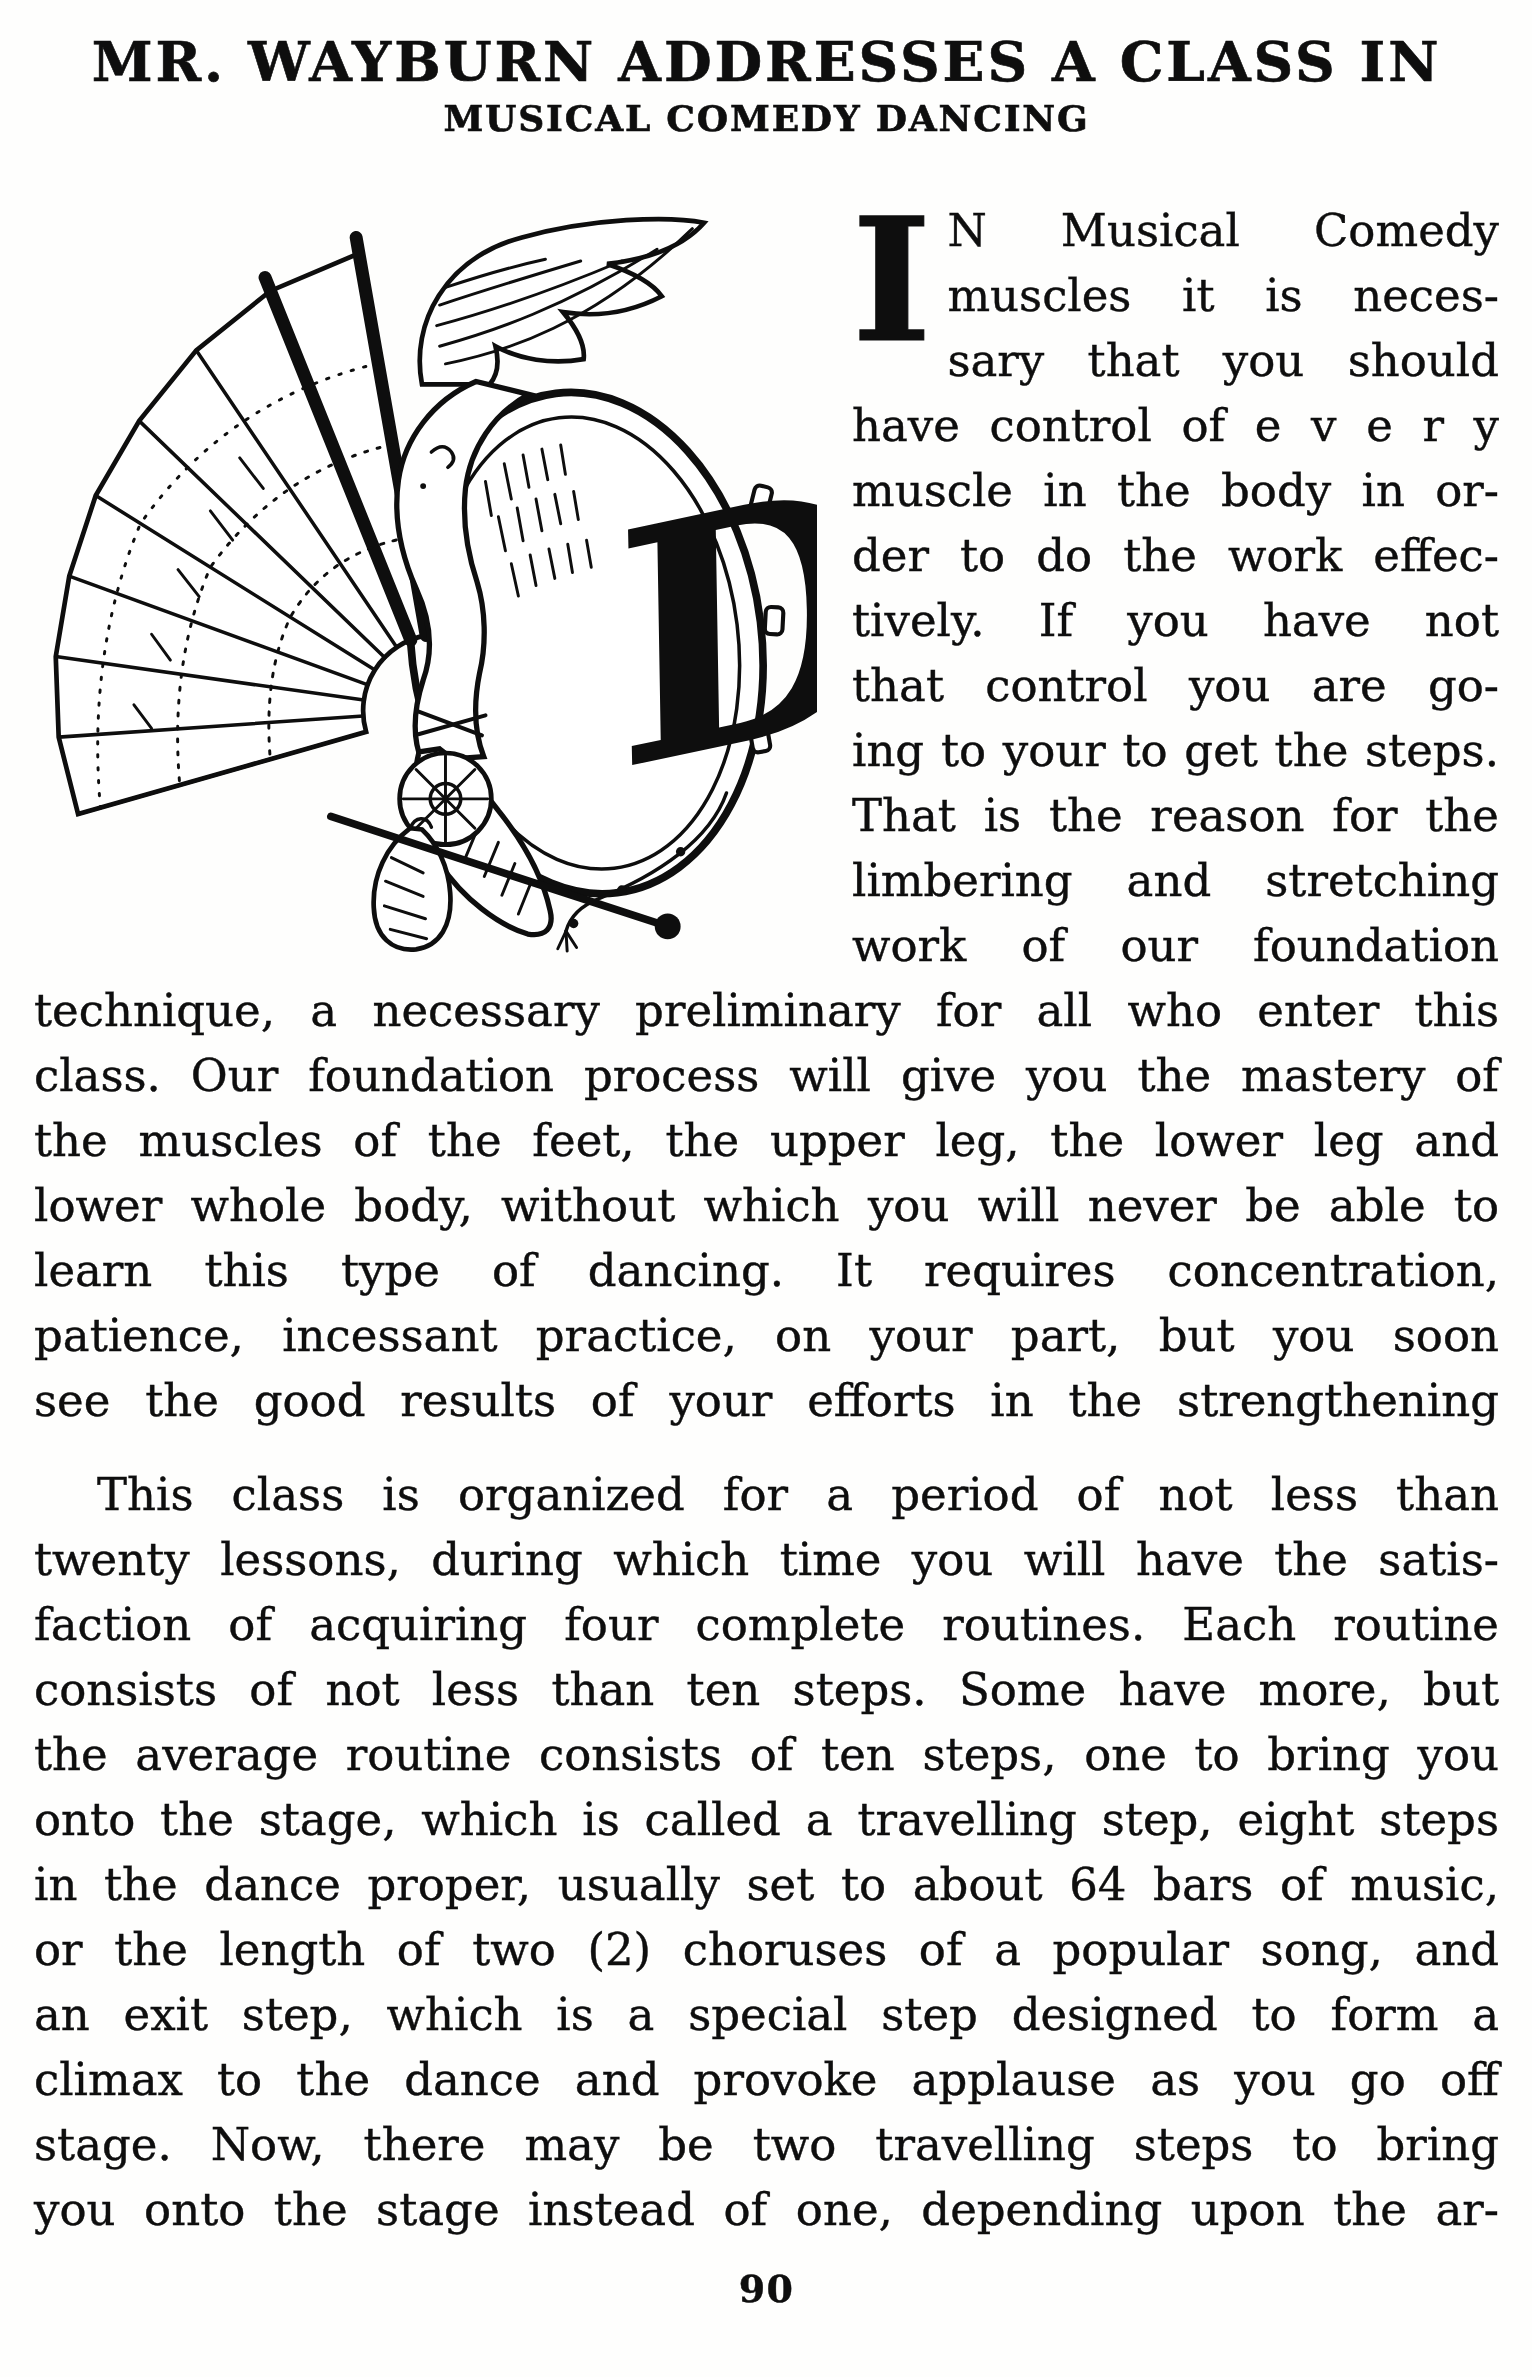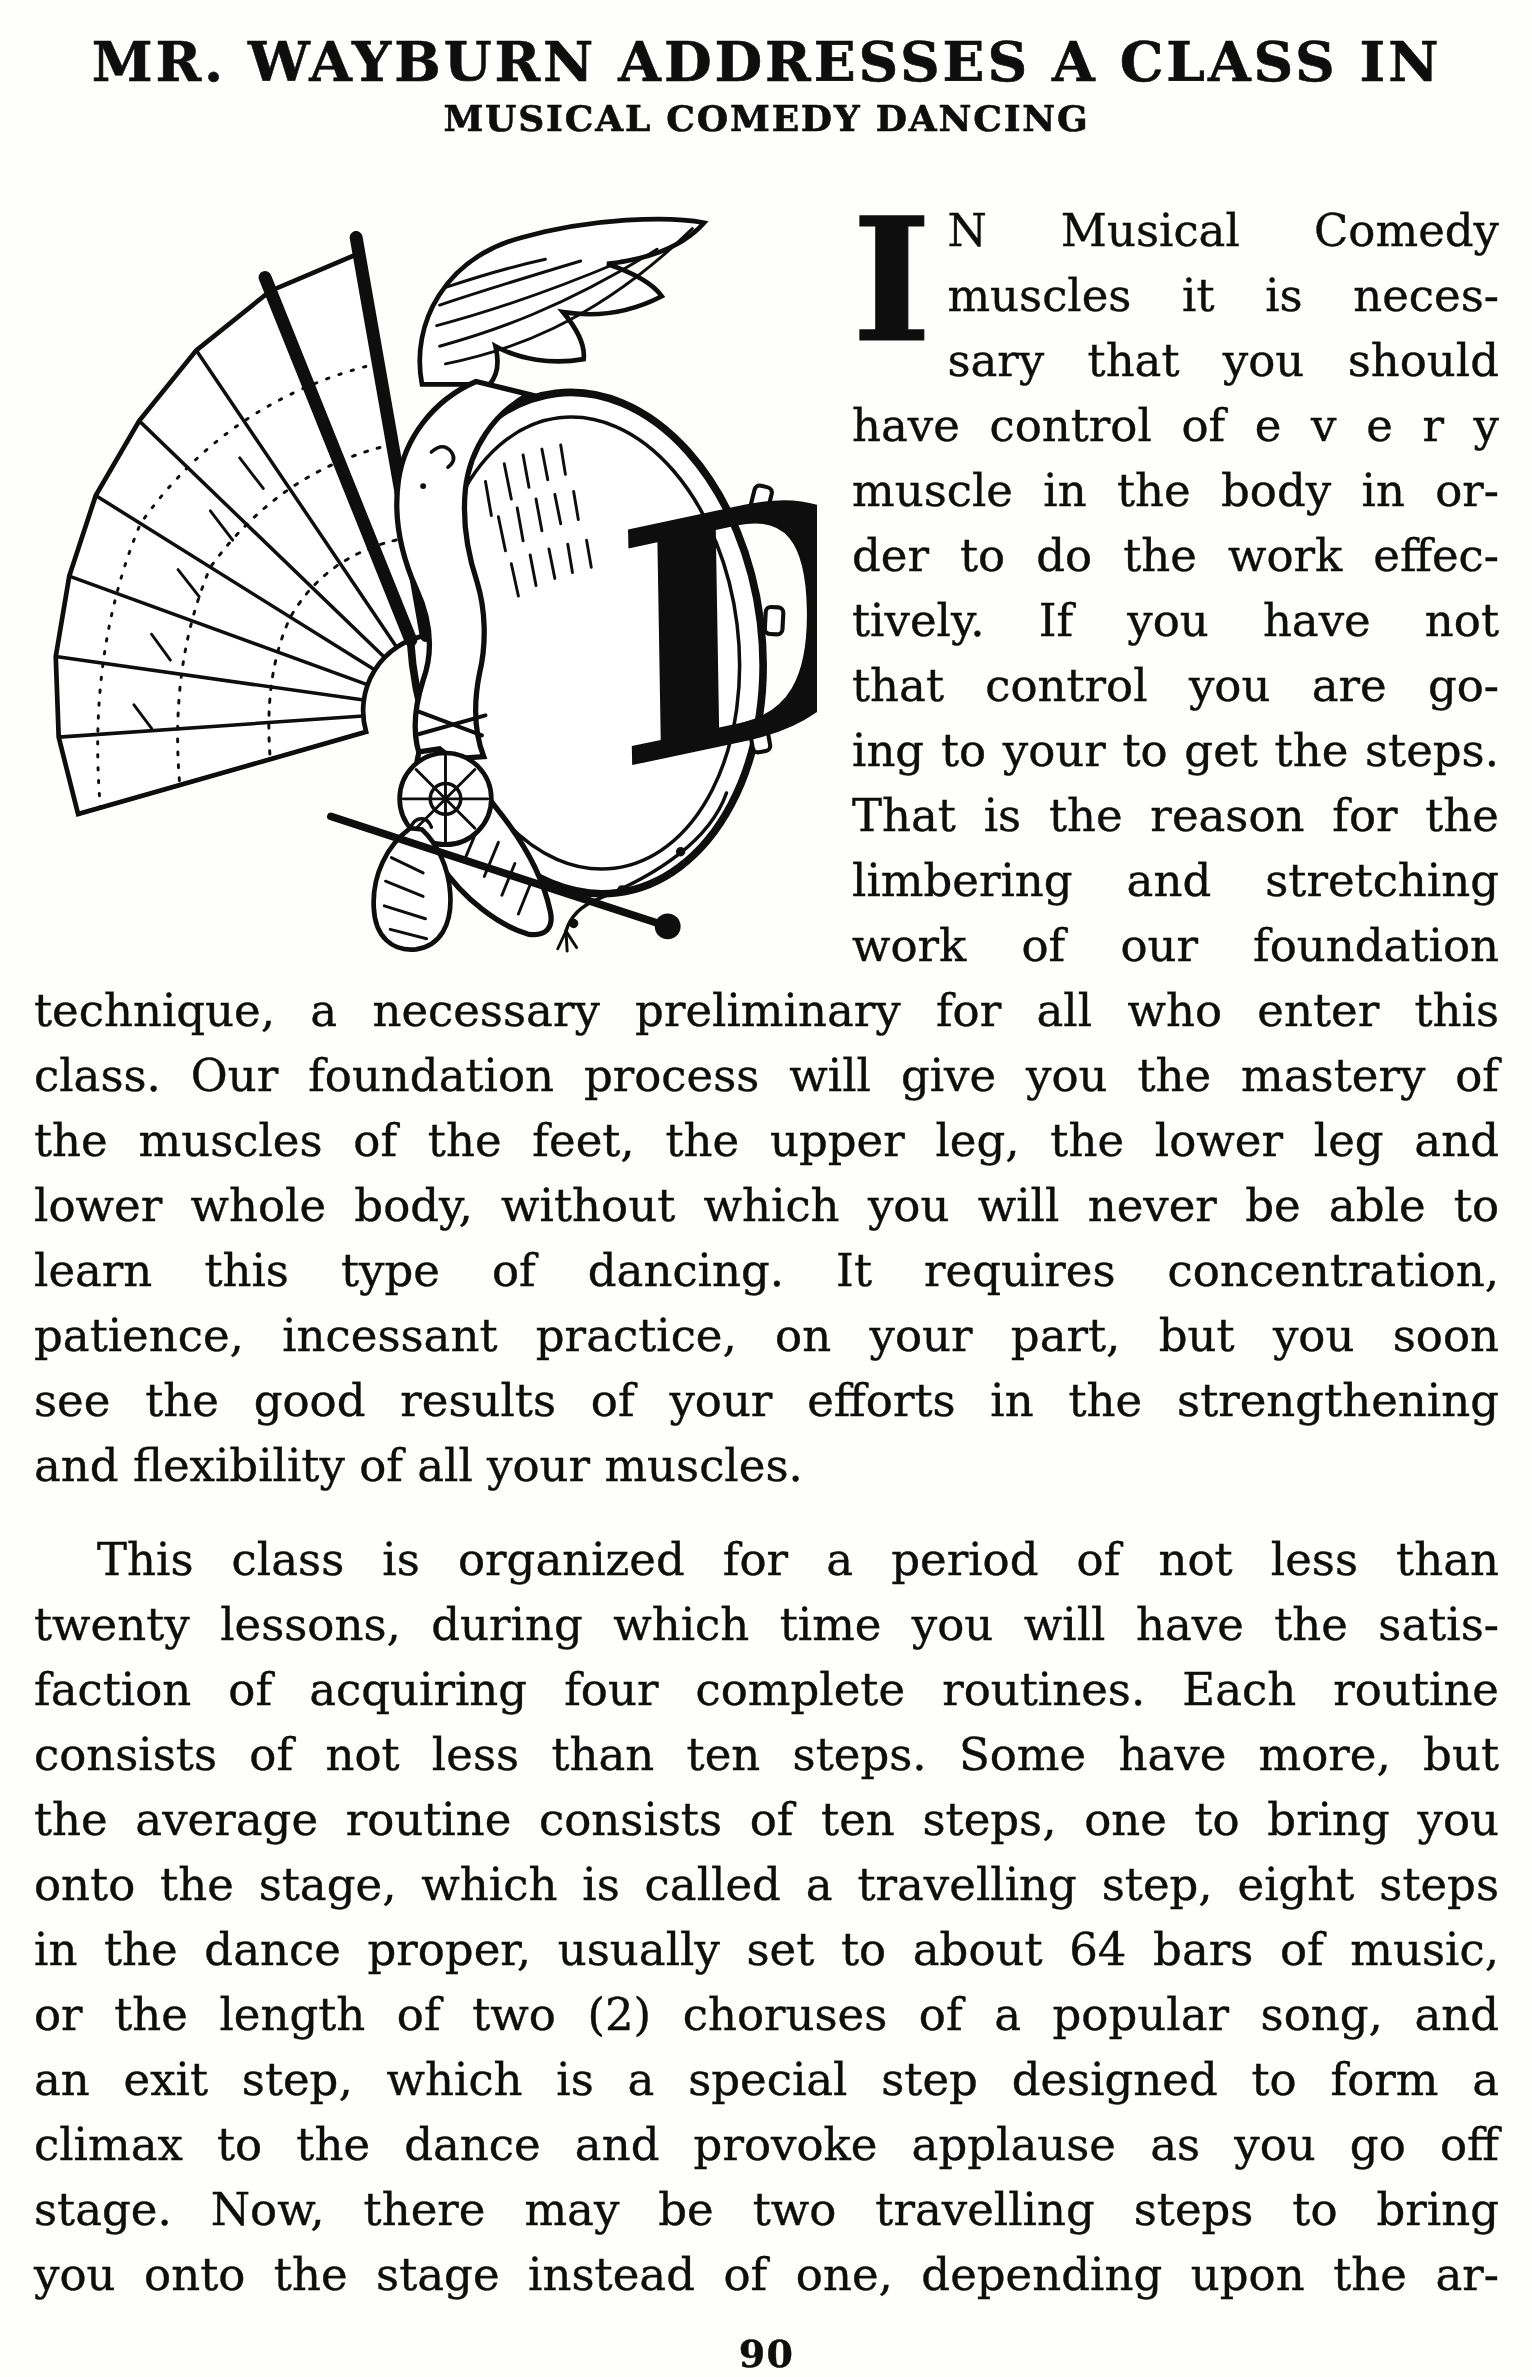--- a/index.html
+++ b/index.html
@@ -240,21 +240,20 @@
         </div>
       <div>
           <div class="line">technique, a necessary preliminary for all who enter this</div>
           <div class="line">class.  Our foundation process will give you the mastery of</div>
           <div class="line">the muscles of the feet, the upper leg, the lower leg and</div>
           <div class="line">lower whole body, without which you will never be able to</div>
           <div class="line">learn this type of dancing.  It requires concentration,</div>
           <div class="line">patience, incessant practice, on your part, but you soon</div>
           <div class="line">see the good results of your efforts in the strengthening</div>
         </div>
-      <div class="line flush">and flexibility of all your muscles.</div>
     </div>
 
     <div class="para para2">
       <div class="line indent">This class is organized for a period of not less than</div>
       <div>
           <div class="line">twenty lessons, during which time you will have the satis-</div>
           <div class="line">faction of acquiring four complete routines.  Each routine</div>
           <div class="line">consists of not less than ten steps.  Some have more, but</div>
           <div class="line">the average routine consists of ten steps, one to bring you</div>
           <div class="line">onto the stage, which is called a travelling step, eight steps</div>

